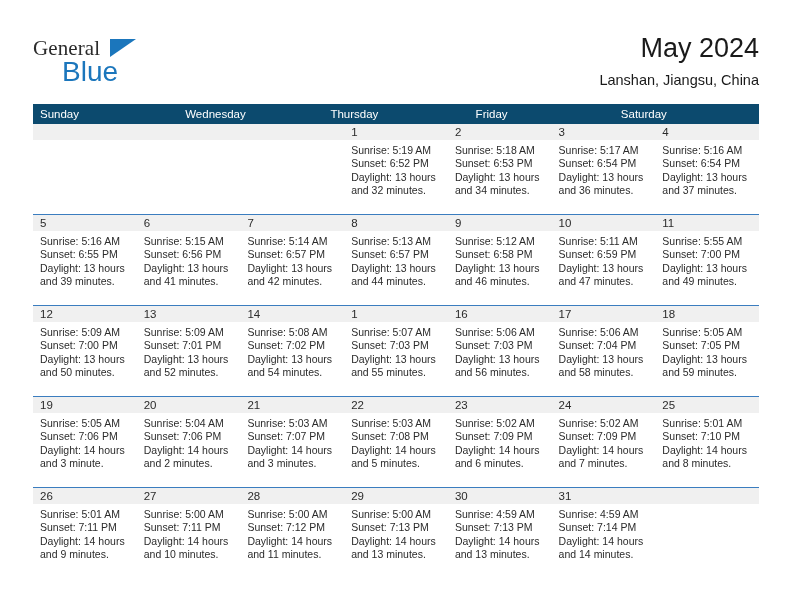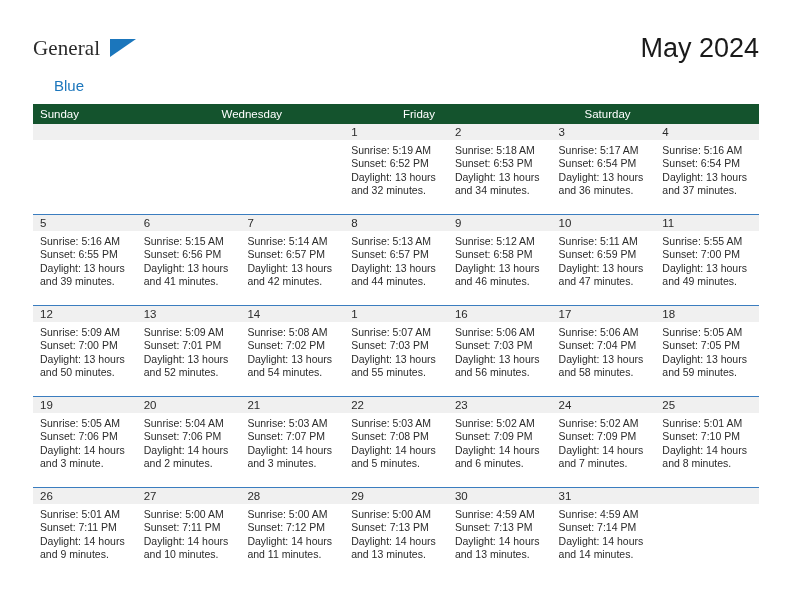--- a/index.html
+++ b/index.html
@@ -42,26 +42,25 @@
     position: absolute;
     left: 0;
     top: 0;
     font-size: 21px;
     letter-spacing: 0.1px;
     color: #2b2b2b;
     font-family: Liberation Serif, serif;
   }
   .logo-blue {
     position: absolute;
-    left: 21px;
+    left: 29px;
     top: 20px;
-    font-size: 15px;
+    font-size: 28px;
     color: #1b76bc;
     font-family: "Liberation Sans", sans-serif;
-    margin-top: 21px;
   }
   .logo-flag {
     position: absolute;
     left: 77px;
     top: 3px;
     width: 0;
     height: 0;
     border-left: 26px solid #1b76bc;
     border-bottom: 18px solid transparent;
   }
@@ -92,21 +91,21 @@
     position: absolute;
     left: 33px;
     top: 104px;
     width: 726px;
   }
 
   .weekday-row {
     display: flex;
     width: 100%;
     height: 20px;
-    background: #14532d;
+    background: #0c4a6e;
   }
   .weekday-cell {
     flex: 1 1 0;
     color: #ffffff;
     font-size: 11.5px;
     line-height: 20px;
     padding-left: 7px;
     white-space: nowrap;
     overflow: hidden;
   }
@@ -155,28 +154,30 @@
   <div class="header">
 
     <div class="logo">
       <span class="logo-general">General</span>
       <span class="logo-flag"></span>
       <span class="logo-blue">Blue</span>
     </div>
 
     <div class="title-block">
       <div class="cal-title">May 2024</div>
+      <div class="cal-subtitle">Lanshan, Jiangsu, China</div>
     </div>
 
   </div>
 
   <div class="calendar">
     <div class="weekday-row" id="weekday-row">
         <div class="weekday-cell">Sunday</div>
         <div class="weekday-cell">Wednesday</div>
+        <div class="weekday-cell">Thursday</div>
         <div class="weekday-cell">Friday</div>
         <div class="weekday-cell">Saturday</div>
       </div>
     <div id="weeks-container">
         <div class="week-row first">
           <div class="day-cell empty">
             <div class="daynum-band"></div>
             <div class="day-lines"></div>
           </div>
           <div class="day-cell empty">

